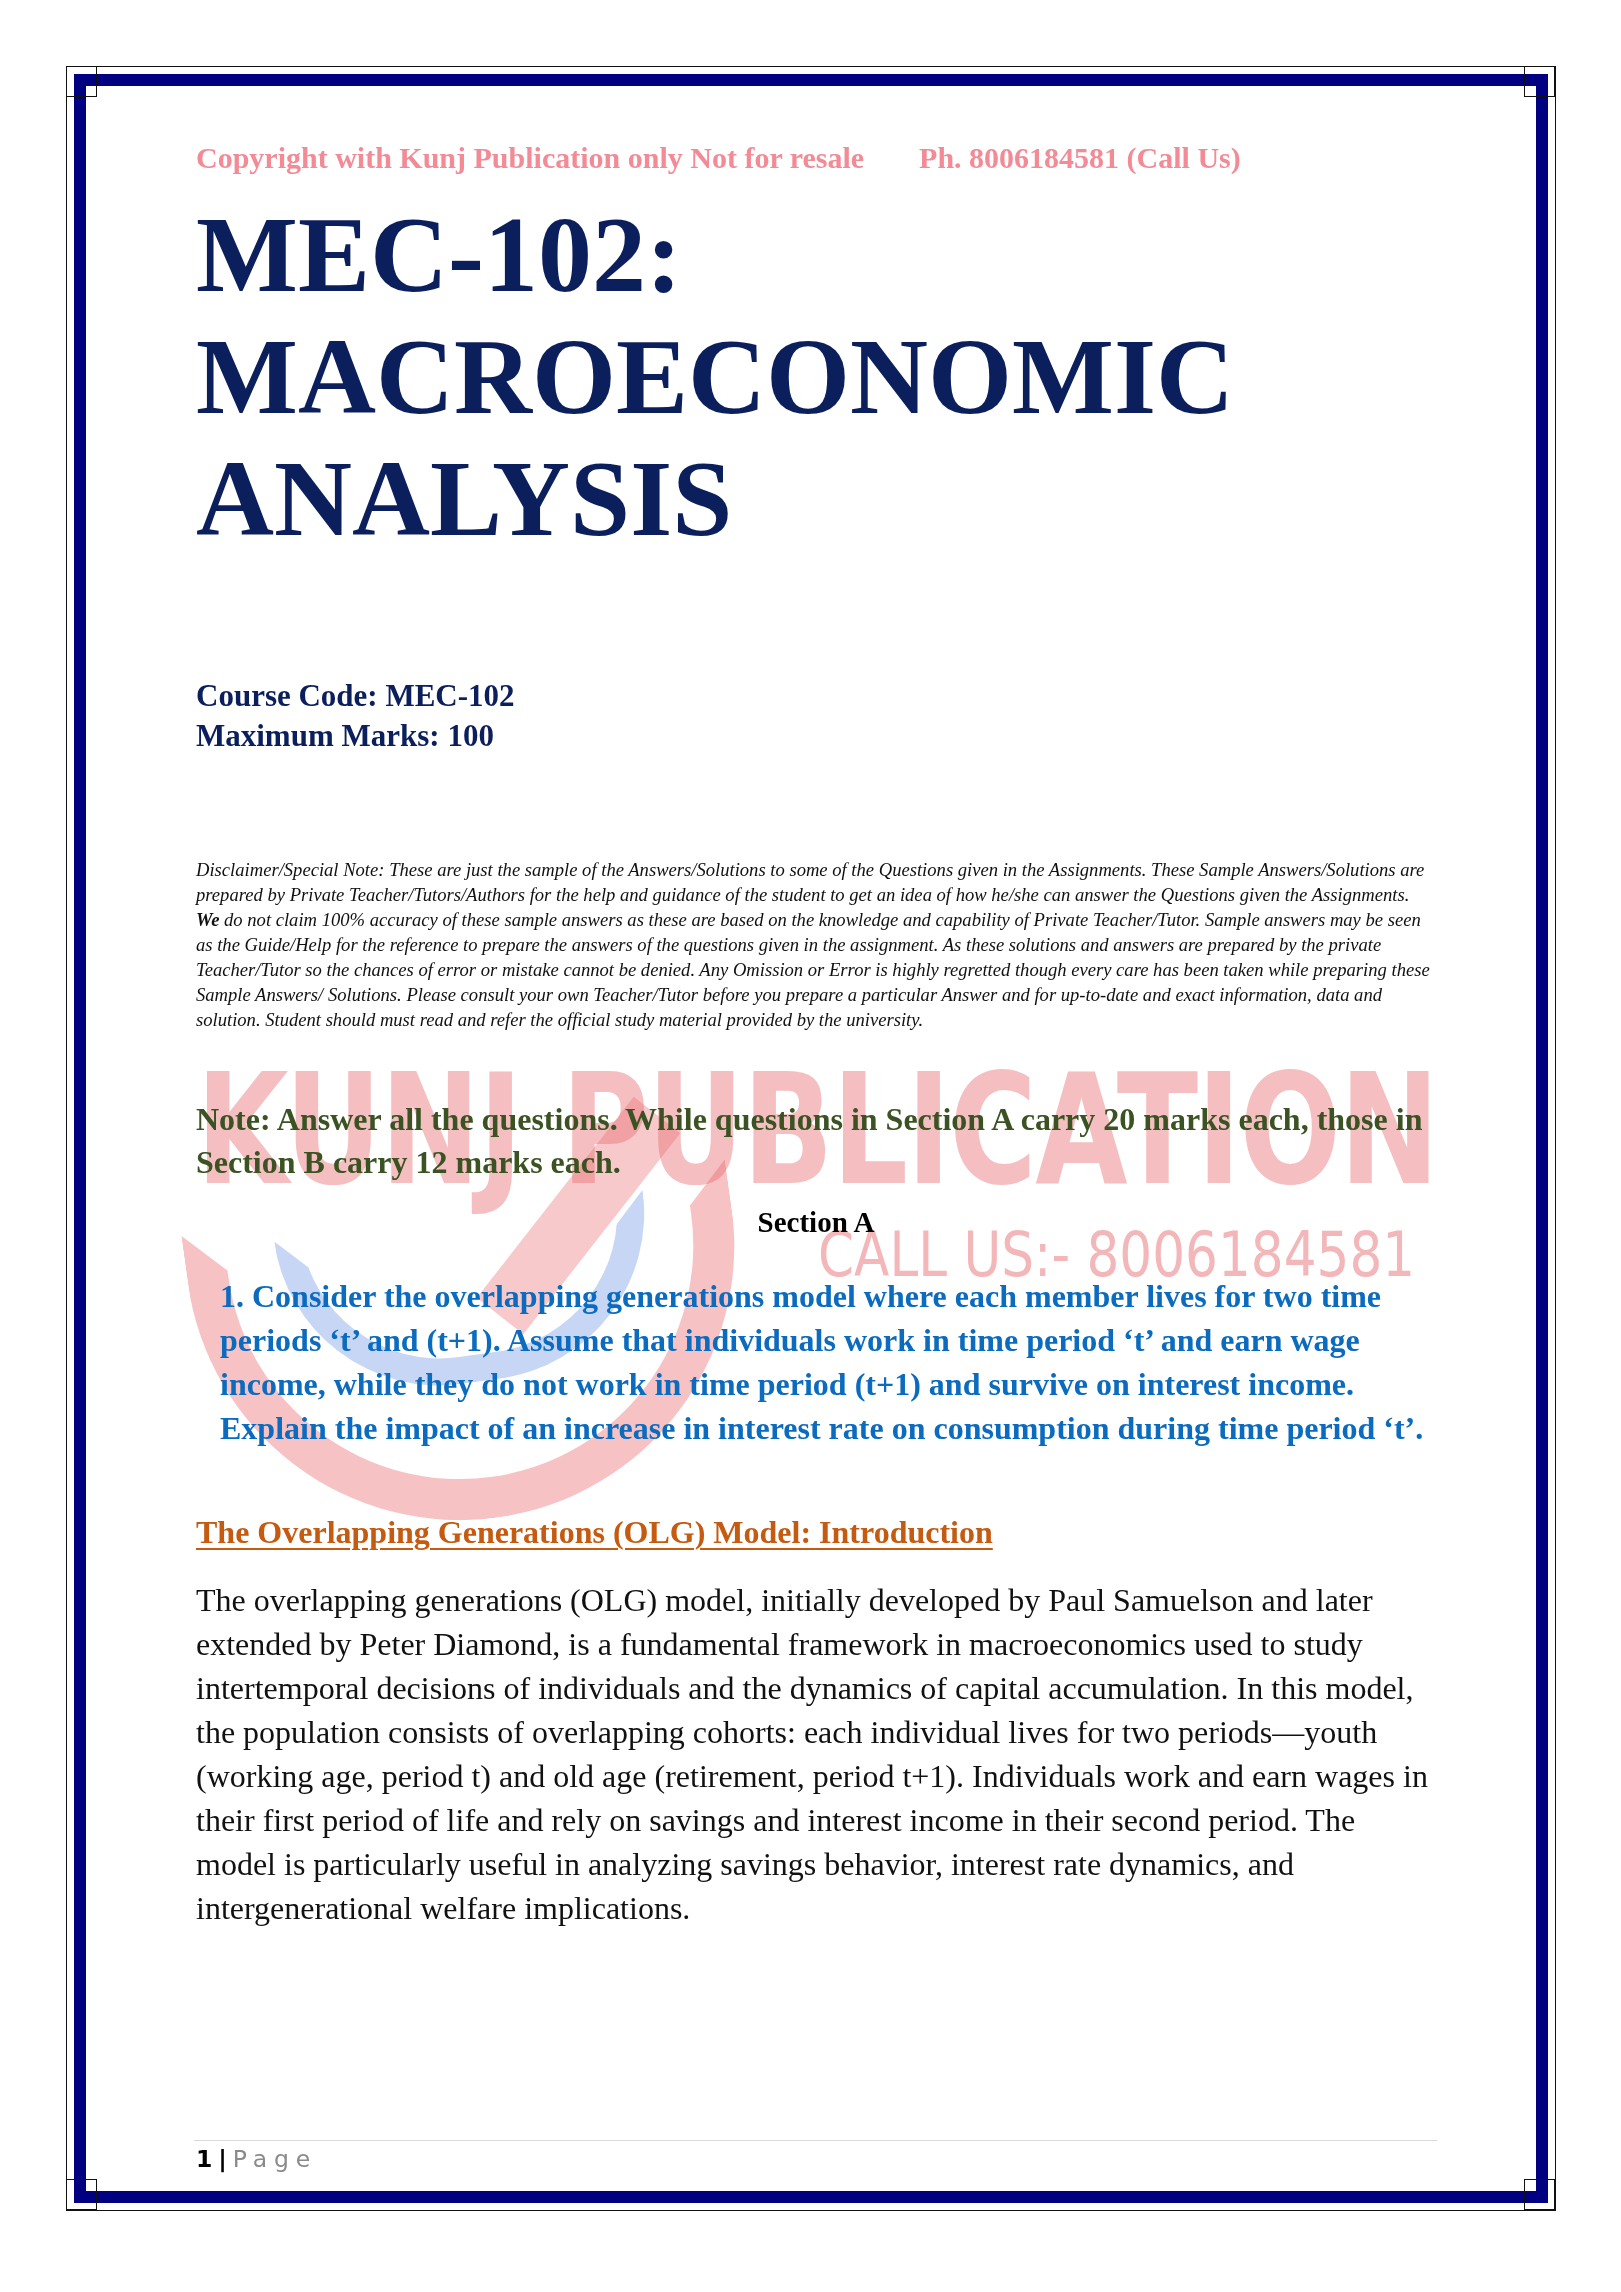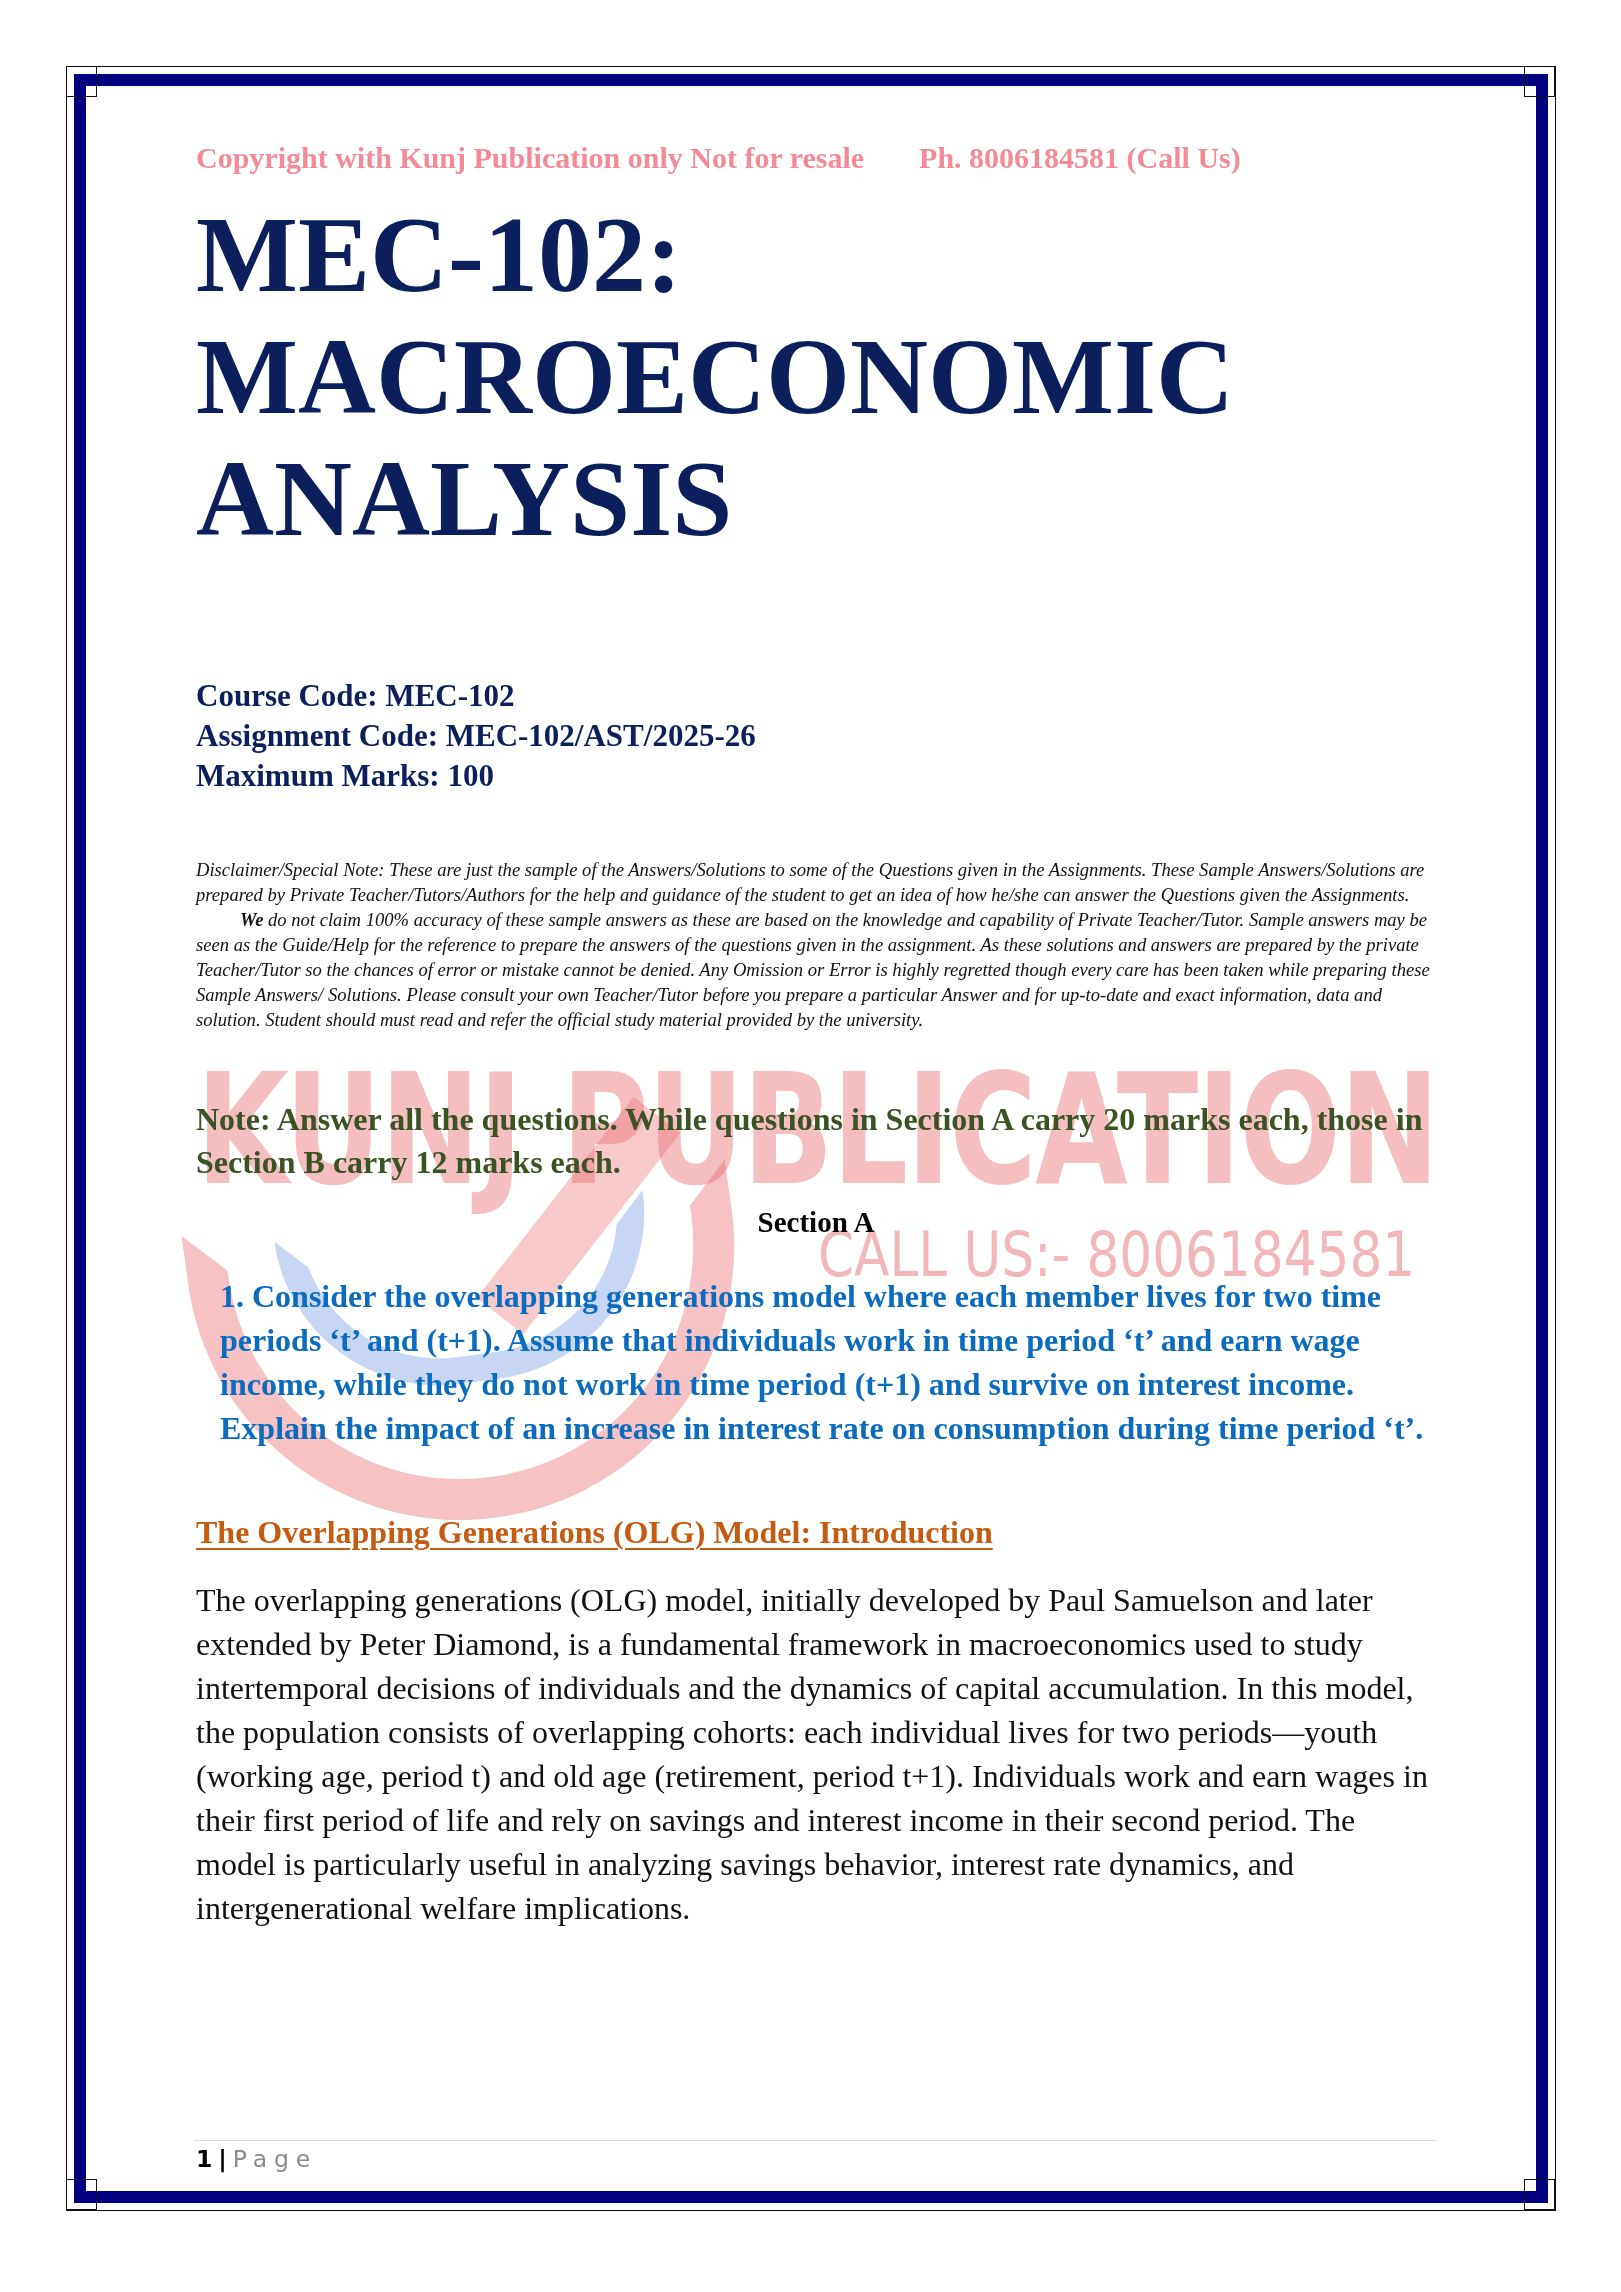--- a/index.html
+++ b/index.html
@@ -39,21 +39,21 @@
     .copyright .ph { margin-left: 55px; }
 
     .main-title { position: absolute; left: 196px; top: 194px; width: 1240px; 
                   color: #0b1f5c; font-weight: bold; font-size: 108px; line-height: 122px; }
 
     .meta { position: absolute; left: 196px; top: 676px; width: 1237px; 
             color: #0b1f5c; font-weight: bold; font-size: 31px; line-height: 40px; }
 
     .disclaimer { position: absolute; left: 196px; top: 857px; width: 1237px; font-style: italic;
                   font-size: 18.6px; line-height: 25px; color: #111; }
-    .disclaimer b { font-style: italic; margin-left: 44px; }
+    .disclaimer b { font-style: italic; }
 
     .note { position: absolute; left: 196px; top: 1098px; width: 1237px; color: #3b5323;
             font-weight: bold; font-size: 32px; line-height: 43px; }
 
     .section-a { position: absolute; left: 196px; top: 1206px; width: 1240px; text-align: center;
                  font-weight: bold; font-size: 29px; color: #000; }
 
     .question { position: absolute; left: 196px; top: 1274px; width: 1237px; color: #0a6bbf;
                 font-weight: bold; font-size: 32px; line-height: 44px; margin-left: 24px; }
 
@@ -92,21 +92,20 @@
 </div>
 
 <div class="main-title">
   <div>MEC-102:</div>
   <div>MACROECONOMIC</div>
   <div>ANALYSIS</div>
 </div>
 
 <div class="meta">
   <div>Course Code: MEC-102</div>
-  <div>Assignment Code: MEC-102/AST/2025-26</div>
   <div>Maximum Marks: 100</div>
 </div>
 
 <div class="disclaimer"><span>Disclaimer/Special Note: These are just the sample of the Answers/Solutions to some of the Questions given in the Assignments. These Sample Answers/Solutions are prepared by Private Teacher/Tutors/Authors for the help and guidance of the student to get an idea of how he/she can answer the Questions given the Assignments. </span><b>We</b><span> do not claim 100% accuracy of these sample answers as these are based on the knowledge and capability of Private Teacher/Tutor. Sample answers may be seen as the Guide/Help for the reference to prepare the answers of the questions given in the assignment. As these solutions and answers are prepared by the private Teacher/Tutor so the chances of error or mistake cannot be denied. Any Omission or Error is highly regretted though every care has been taken while preparing these Sample Answers/ Solutions. Please consult your own Teacher/Tutor before you prepare a particular Answer and for up-to-date and exact information, data and solution. Student should must read and refer the official study material provided by the university.</span></div>
 
 <div class="note">Note: Answer all the questions. While questions in Section A carry 20 marks each, those in Section B carry 12 marks each.</div>
 
 <div class="section-a">Section A</div>
 
 <div class="question">1. Consider the overlapping generations model where each member lives for two time periods ‘t’ and (t+1). Assume that individuals work in time period ‘t’ and earn wage income, while they do not work in time period (t+1) and survive on interest income. Explain the impact of an increase in interest rate on consumption during time period ‘t’.</div>

